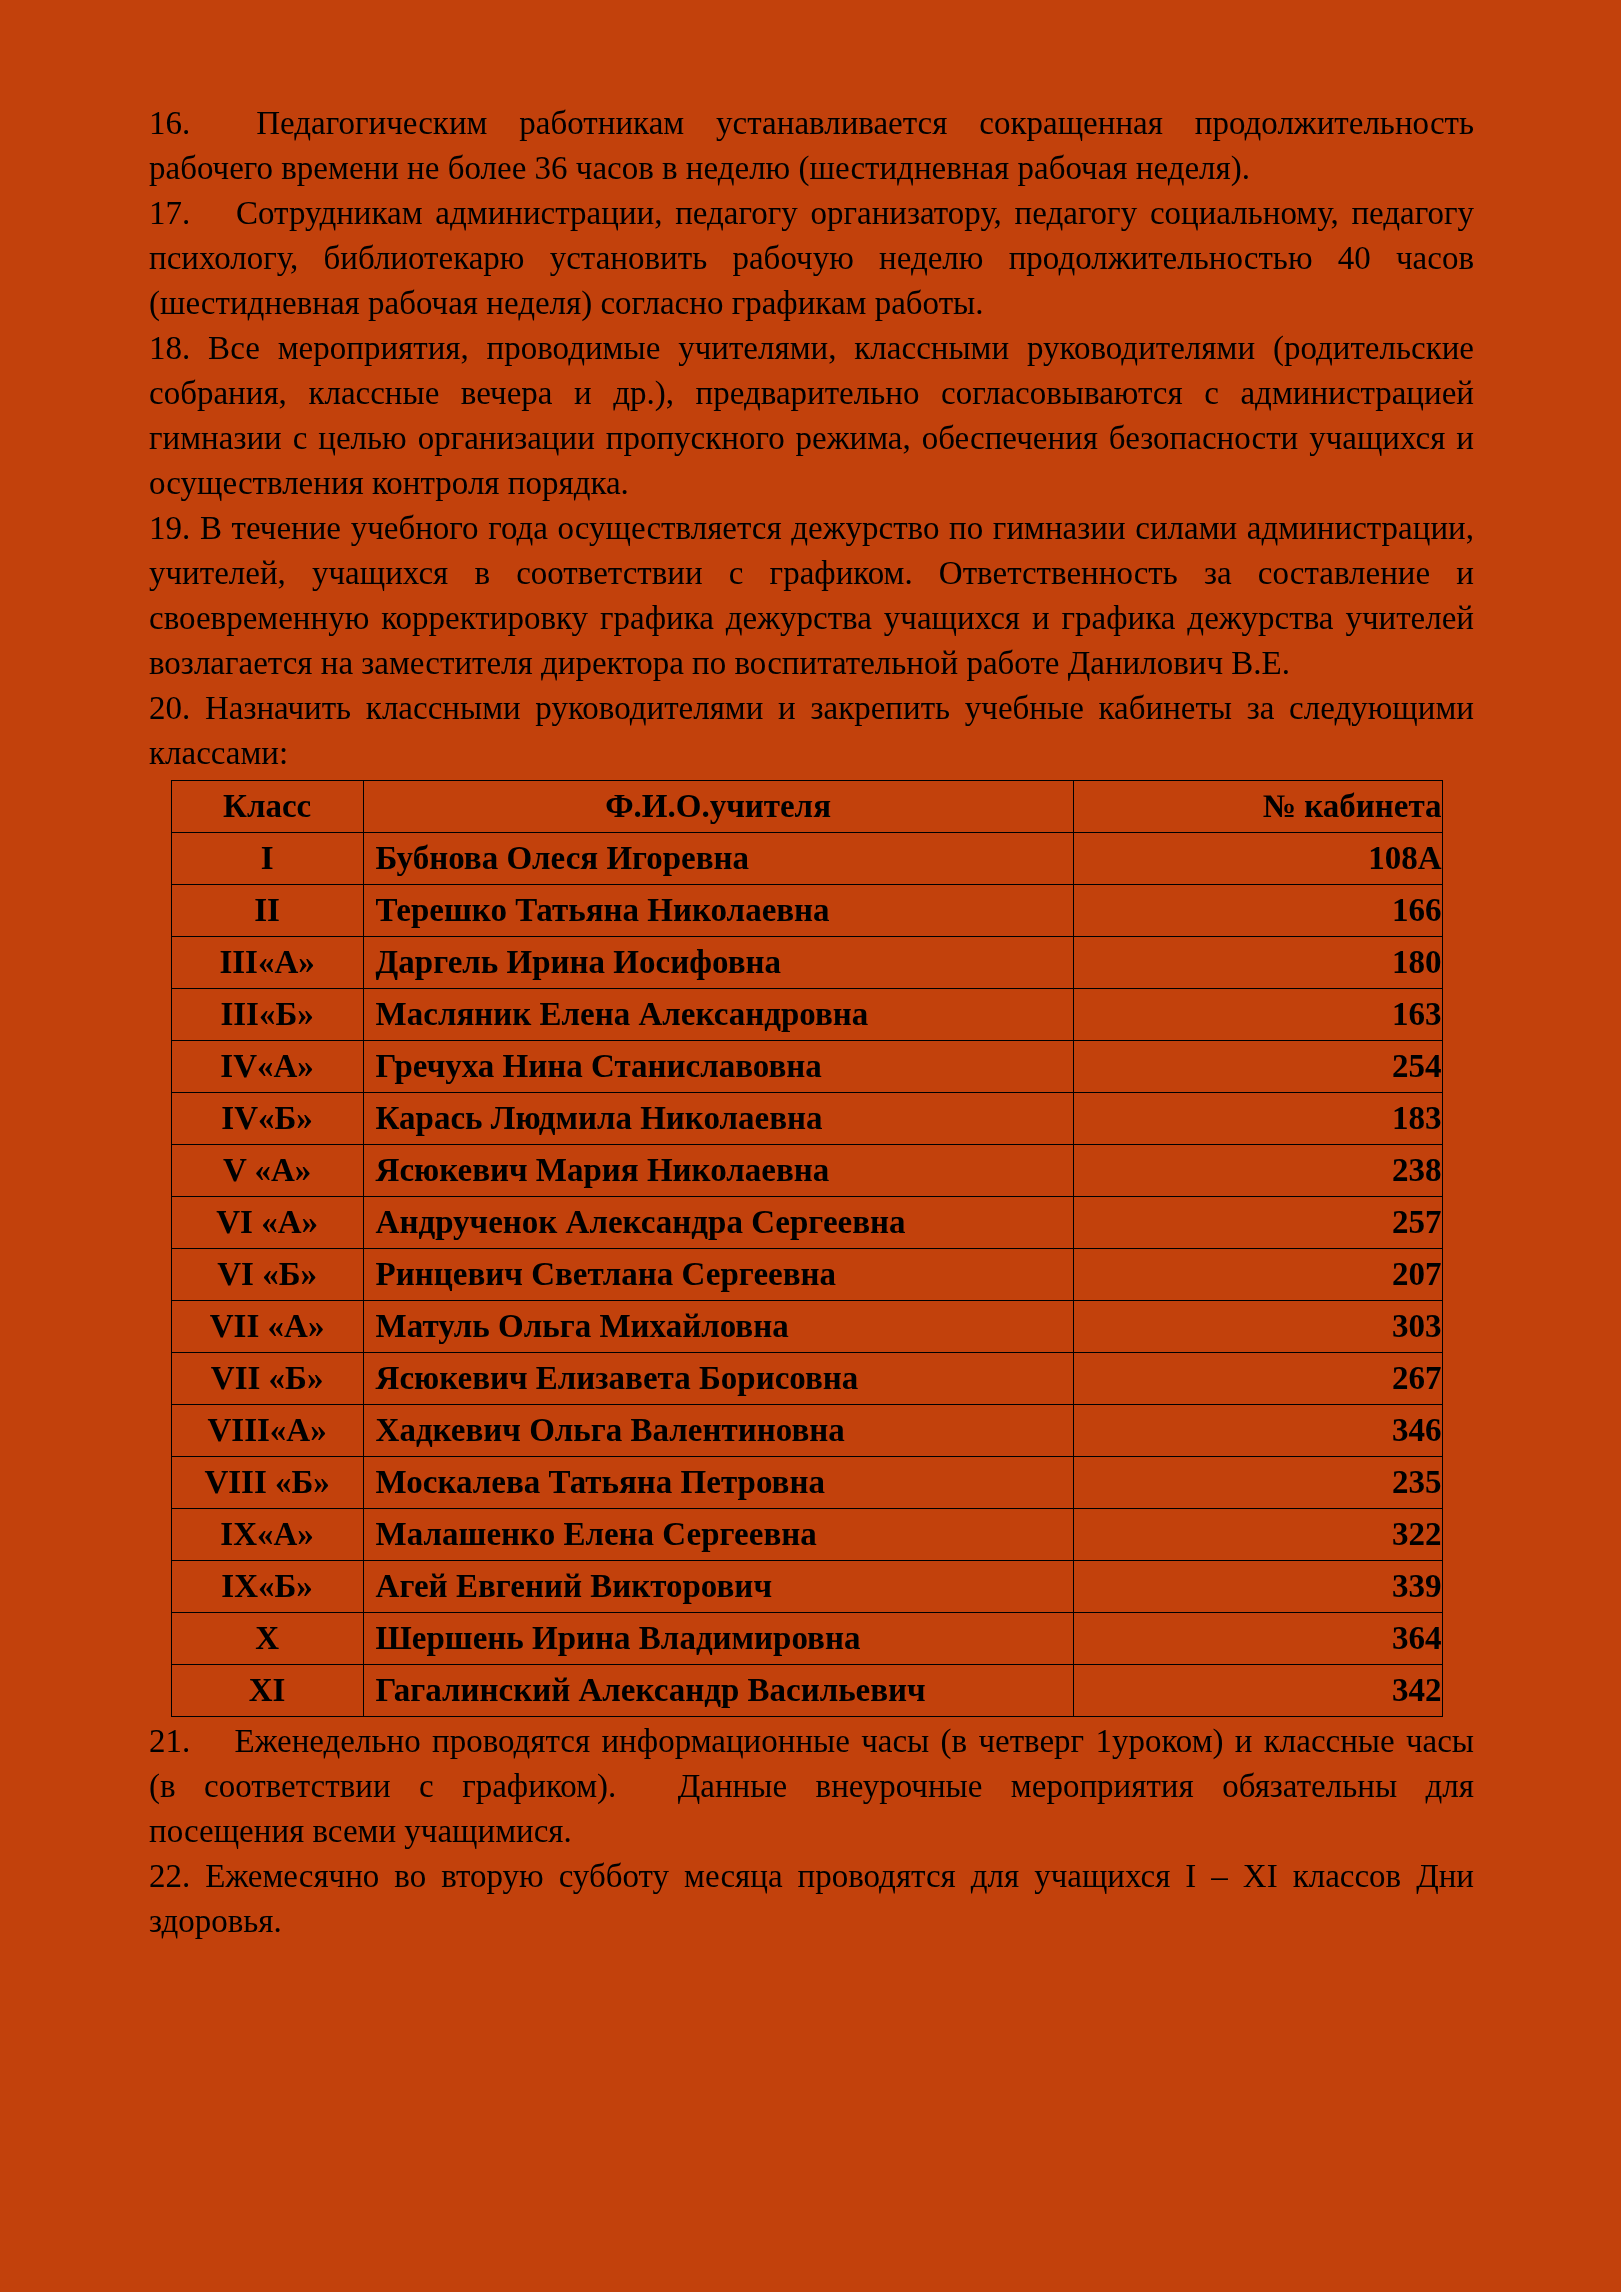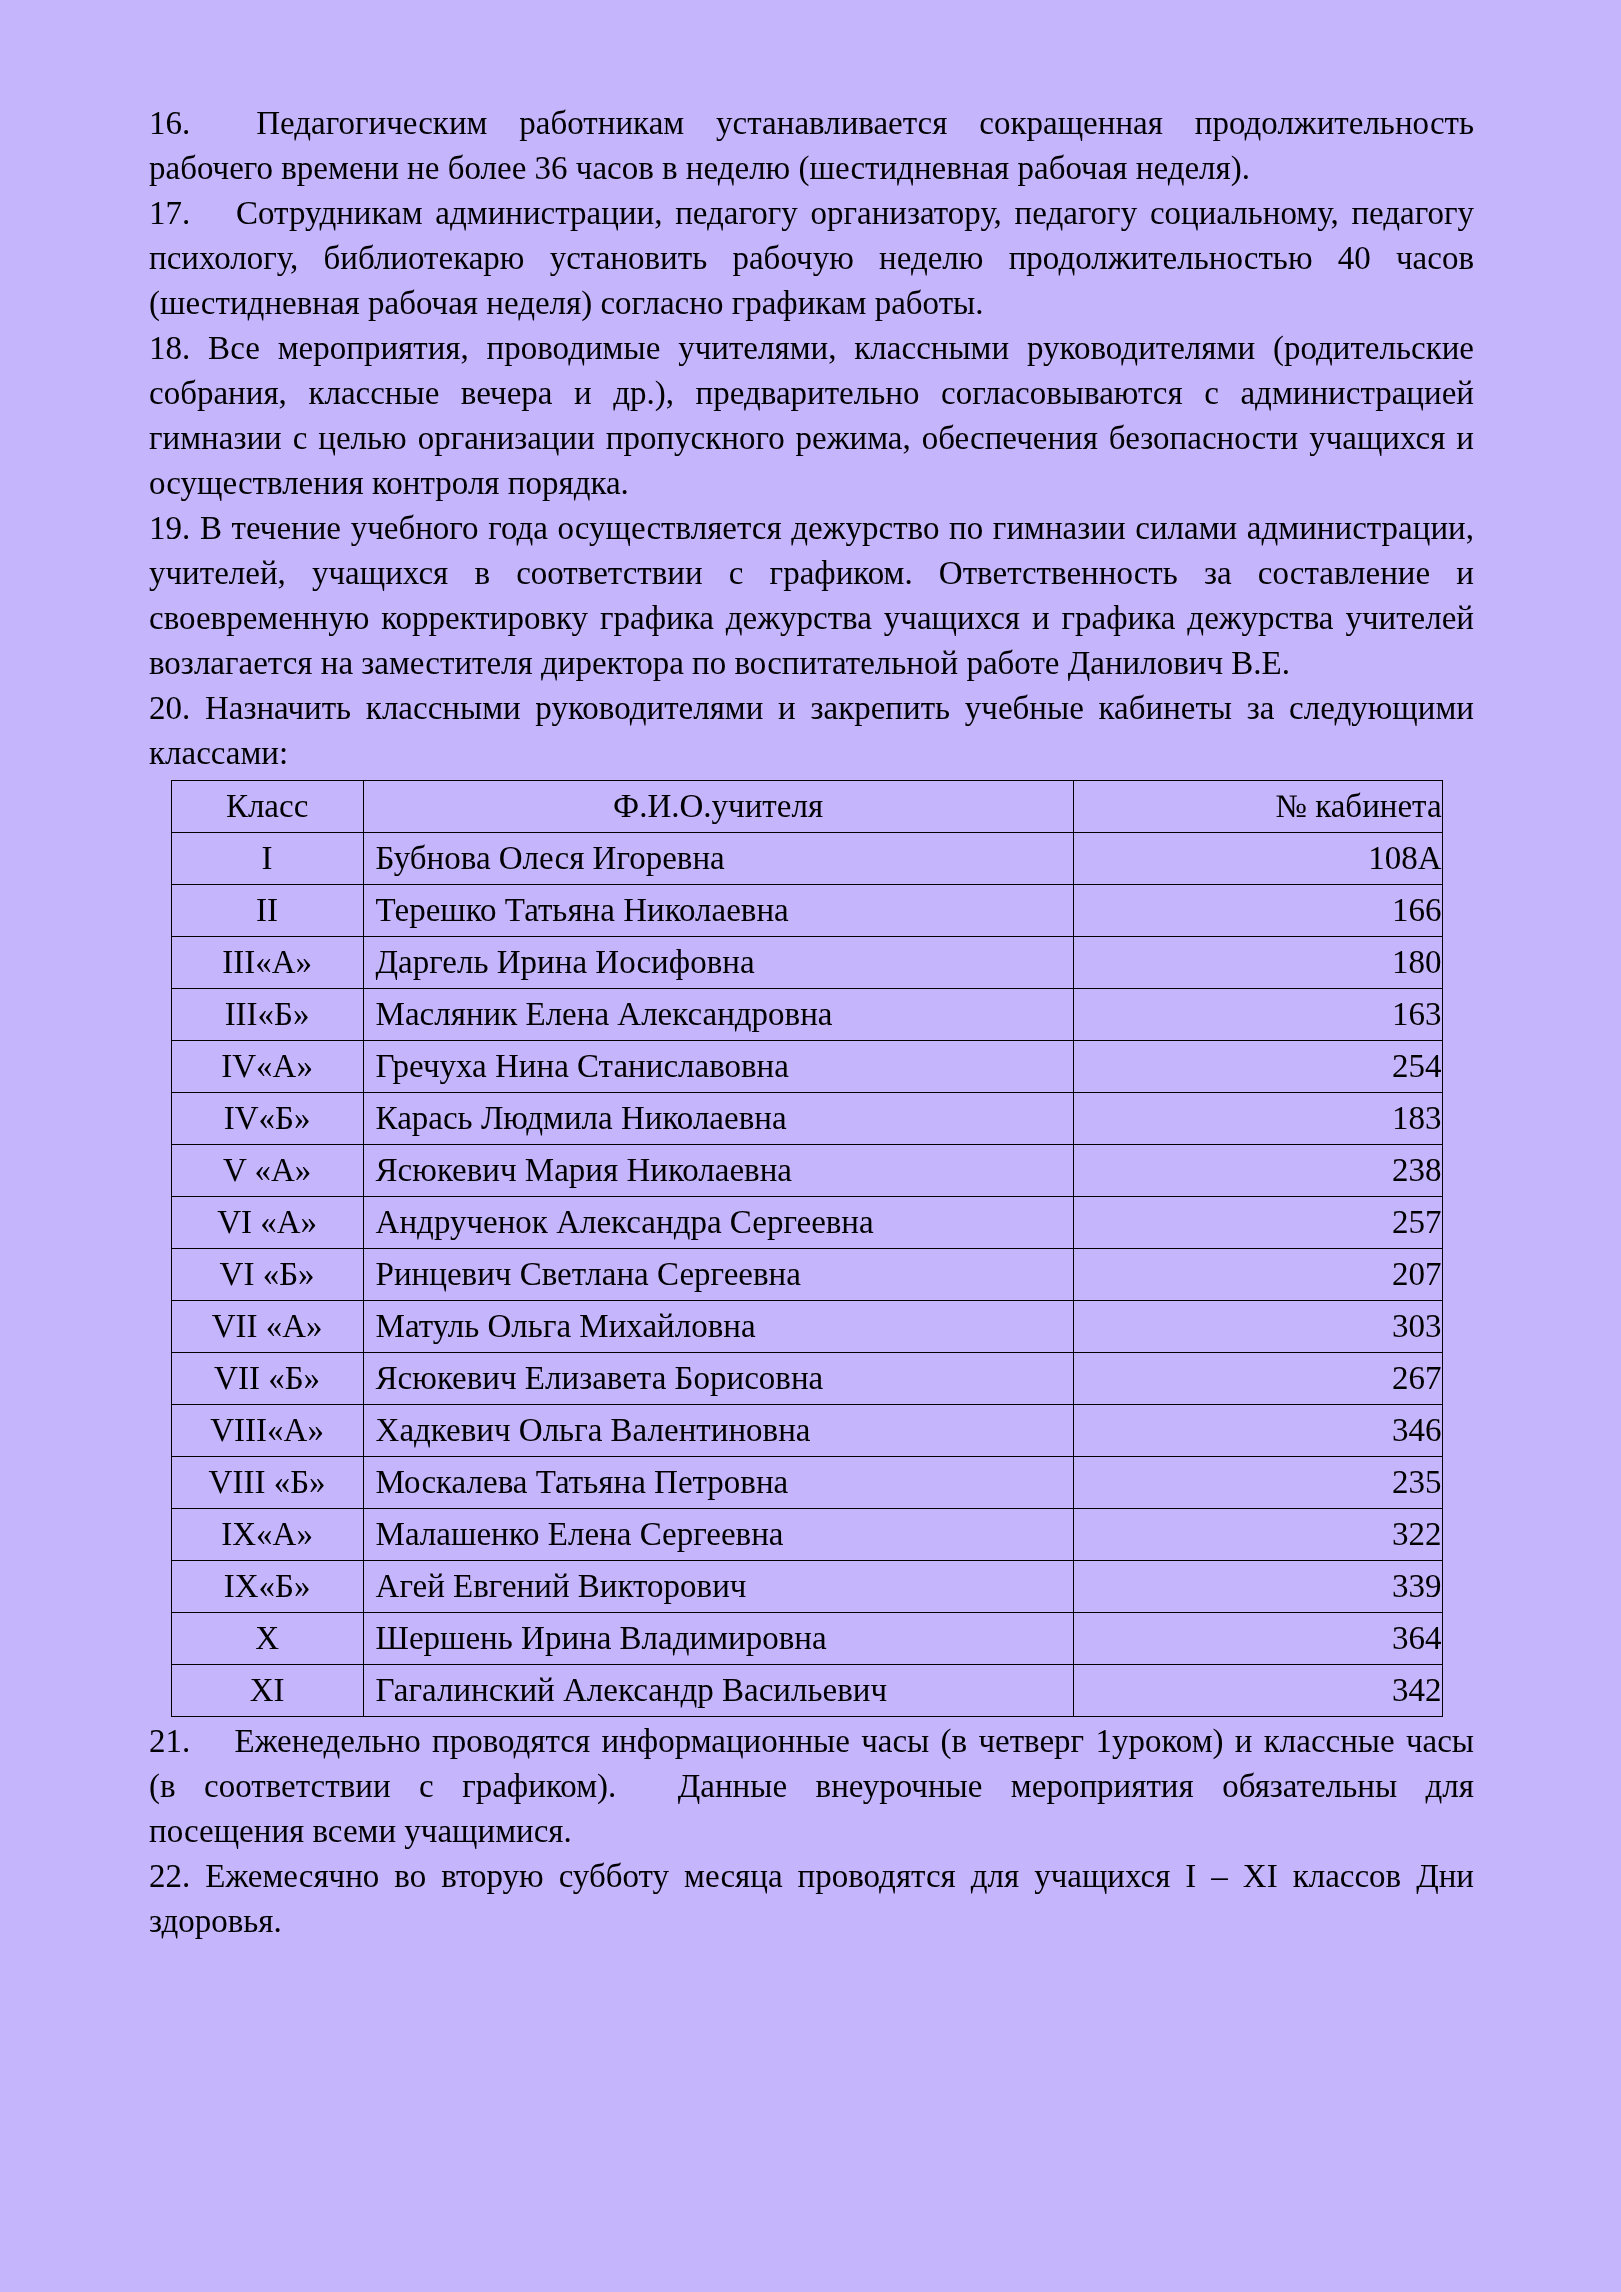--- a/index.html
+++ b/index.html
@@ -14,21 +14,21 @@
     font-family: "Liberation Serif", "DejaVu Serif", serif;
     color: #000000;
     -webkit-font-smoothing: antialiased;
   }
   .page {
     position: relative;
     width: 1621px;
     height: 2293px;
     box-sizing: border-box;
     padding: 101px 147px 0 149px;
-    background: #c4b5fd;
+    background: #c2410c;
   }
   .doc-body {
     width: 1325px;
   }
   p.para {
     margin: 0;
     padding: 0;
     font-size: 33px;
     line-height: 45px;
     text-align: justify;
@@ -45,21 +45,21 @@
   }
   table.assign-table col.c-class { width: 192px; }
   table.assign-table col.c-teacher { width: 710px; }
   table.assign-table col.c-room { width: 369px; }
   table.assign-table th,
   table.assign-table td {
     border: 1.6px solid #000000;
     padding: 0;
     height: 51px;
     line-height: 49px;
-    font-weight: normal;
+    font-weight: bold;
     font-size: 33px;
     vertical-align: middle;
     overflow: hidden;
     white-space: nowrap;
   }
   table.assign-table th.h-class,
   table.assign-table td.t-class { text-align: center; }
   table.assign-table th.h-teacher { text-align: center; }
   table.assign-table td.t-teacher { text-align: left; padding-left: 12px; }
   table.assign-table th.h-room,

